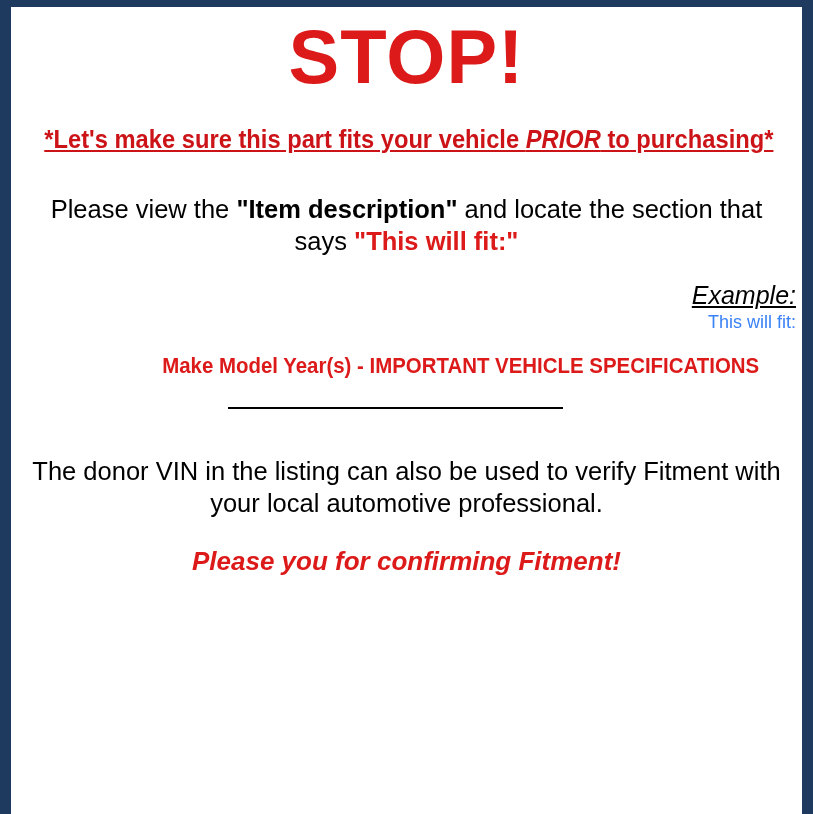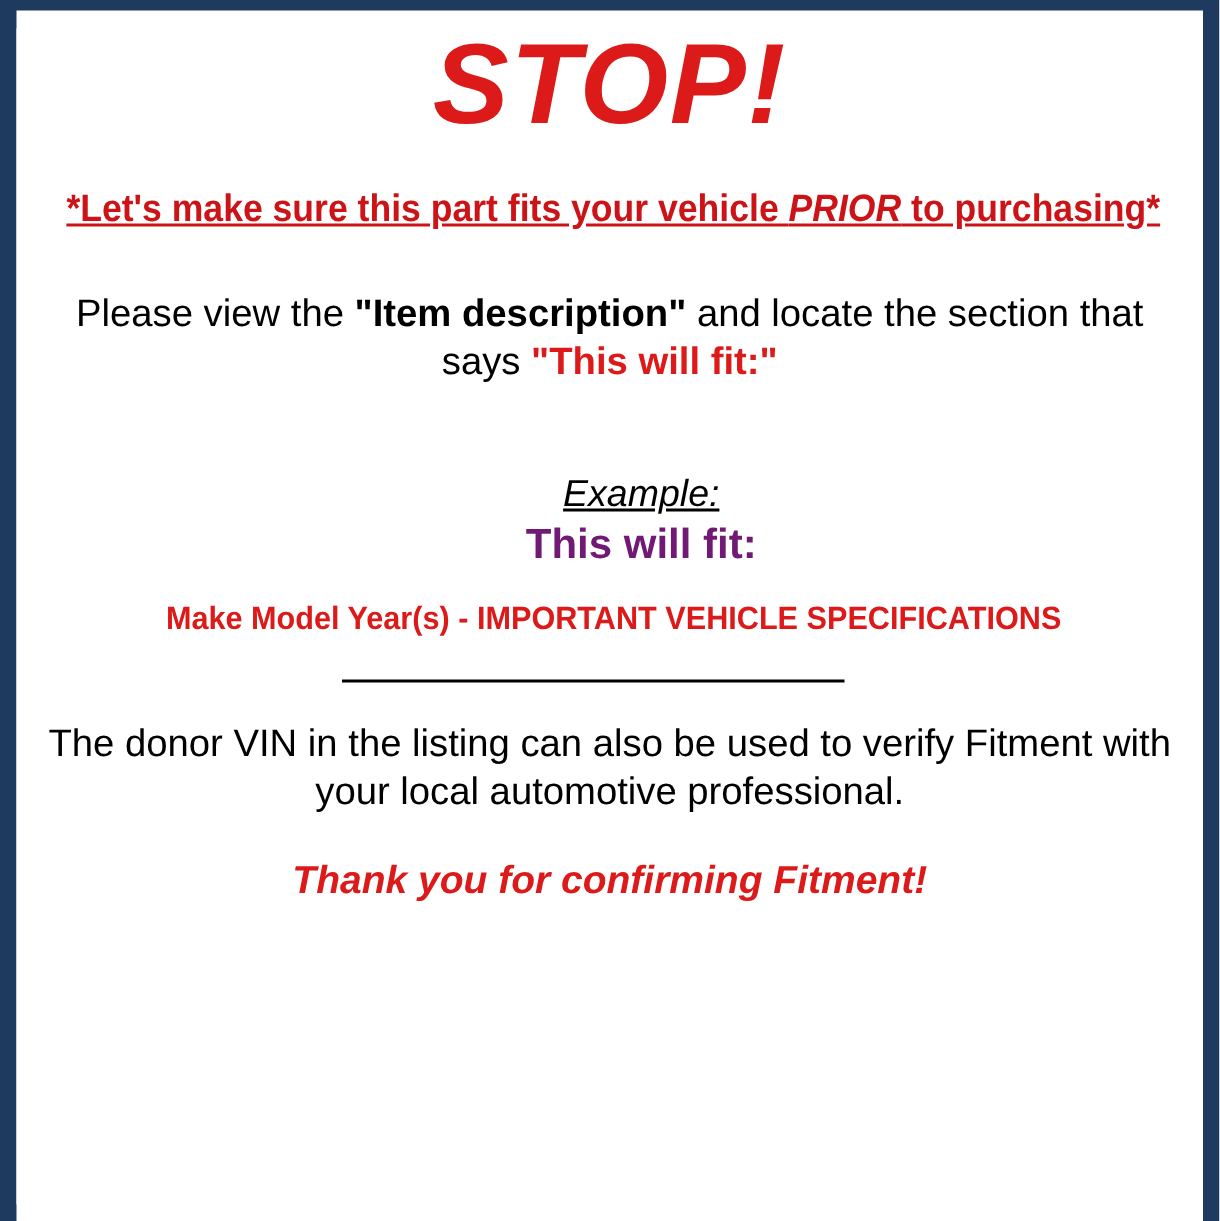--- a/index.html
+++ b/index.html
@@ -32,21 +32,20 @@
     background: #ffffff;
     padding: 0 6px;
     text-align: center;
     color: #000000;
   }
 
   
   .stop-title {
     color: #dd1a1a;
     font-weight: bold;
-    font-style: italic;
     font-size: 76px;
     line-height: 1;
     letter-spacing: 1px;
     margin: 12px 0 0 0;
     padding: 0;
     text-align: center;
   }
 
   
   .subtitle {
@@ -68,21 +67,21 @@
     font-size: 25.5px;
     line-height: 1.26;
     color: #000000;
     text-align: center;
     margin: 0;
     padding: 0 14px;
   }
   .p-must      { margin-top: 35px; }
   .p-itemdesc  { margin-top: 40px; }
   .p-confirm   { margin-top: 0; }
-  .p-vin       { margin-top: 19px; }
+  .p-vin       { margin-top: 40px; }
 
   .em-red-bui {           
     color: #dd1a1a;
     font-weight: bold;
     font-style: italic;
     text-decoration: underline;
     text-underline-offset: 2px;
   }
   .em-red-bu {            
     color: #dd1a1a;
@@ -94,37 +93,37 @@
     color: #dd1a1a;
     font-weight: bold;
   }
   .em-black-b {           
     color: #000000;
     font-weight: bold;
   }
 
   
   .example-block {
-    text-align: center;
+    text-align: right;
     padding-left: 42px;
-    margin-top: 58px;
+    margin-top: 24px;
   }
   .example-label {
     color: #000000;
     font-style: italic;
     font-size: 25px;
     line-height: 1.18;
     text-decoration: underline;
     text-underline-offset: 2px;
     display: inline-block;
   }
   .example-fit {
-    color: #701a75;
-    font-weight: bold;
-    font-size: 28px;
+    color: #3b82f6;
+    font-weight: normal;
+    font-size: 18px;
     line-height: 1.18;
     margin-top: 1px;
   }
   .example-spec {
     color: #dd1a1a;
     font-weight: bold;
     font-size: 21.5px;
     line-height: 1.2;
     margin-top: 21px;
     transform: scaleX(0.95);
@@ -183,16 +182,16 @@
       <div class="example-spec">Make Model Year(s) - IMPORTANT VEHICLE SPECIFICATIONS</div>
     </div>
 
     <div class="divider-wrap">
       <div class="divider-rule"></div>
     </div>
 
 
     <p class="para p-vin">The donor VIN in the listing can also be used to verify Fitment with your local automotive professional.</p>
 
-    <div class="thanks">Thank you for confirming Fitment!</div>
+    <div class="thanks">Please you for confirming Fitment!</div>
 
   </div>
 </div>
 
 </body></html>

